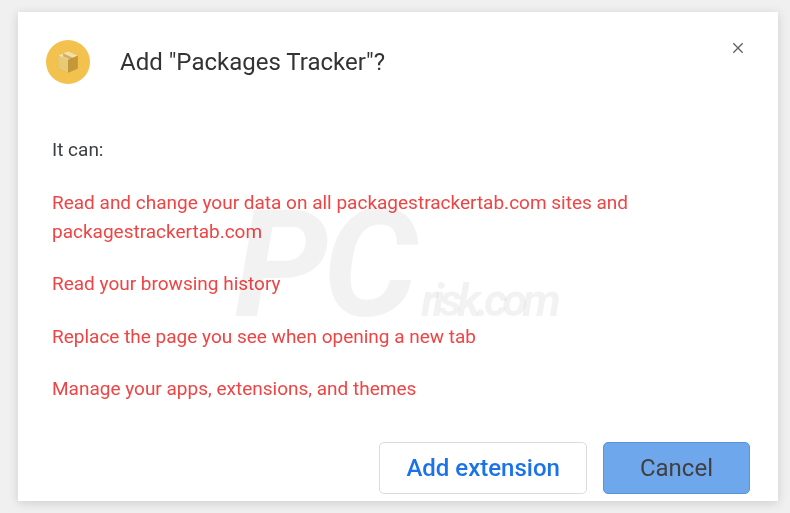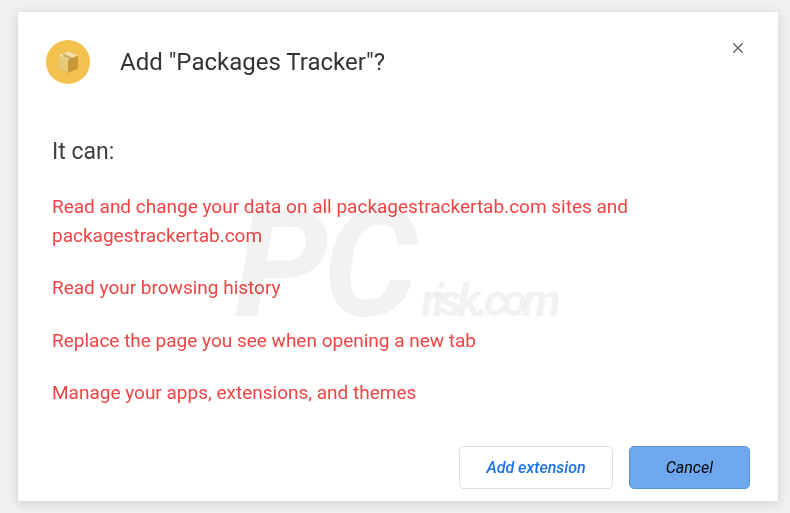--- a/index.html
+++ b/index.html
@@ -66,53 +66,52 @@
     }
     .close-btn svg {
       width: 16px;
       height: 16px;
     }
     .content {
       margin-top: 54px;
       margin-left: 6px;
     }
     .intro {
-      font-size: 23px;
+      font-size: 19px;
       color: #3c4043;
       margin-bottom: 28px;
     }
     .perm {
       font-size: 19px;
       color: #ef4444;
       line-height: 1.5;
       margin-bottom: 24px;
     }
     .buttons {
       display: flex;
       justify-content: flex-end;
       margin-top: 38px;
       gap: 16px;
     }
     .btn {
       padding: 11px 26px;
-      font-size: 16px;
+      font-size: 24px;
       border-radius: 5px;
       cursor: pointer;
       font-family: inherit;
-      font-style: italic;
     }
     .btn-primary {
       background: #ffffff;
       color: #1a73e8;
       border: 1px solid #dadce0;
       font-weight: 500;
     }
     .btn-cancel {
       background: #6ea7ec;
-      color: #000000;
+      color: #404040;
       border: 1px solid #5a95dc;
       padding: 11px 36px;
     }
     .watermark {
       position: absolute;
       top: 50%;
       left: 50%;
       transform: translate(-50%, -50%);
       font-size: 150px;
       font-weight: bold;

